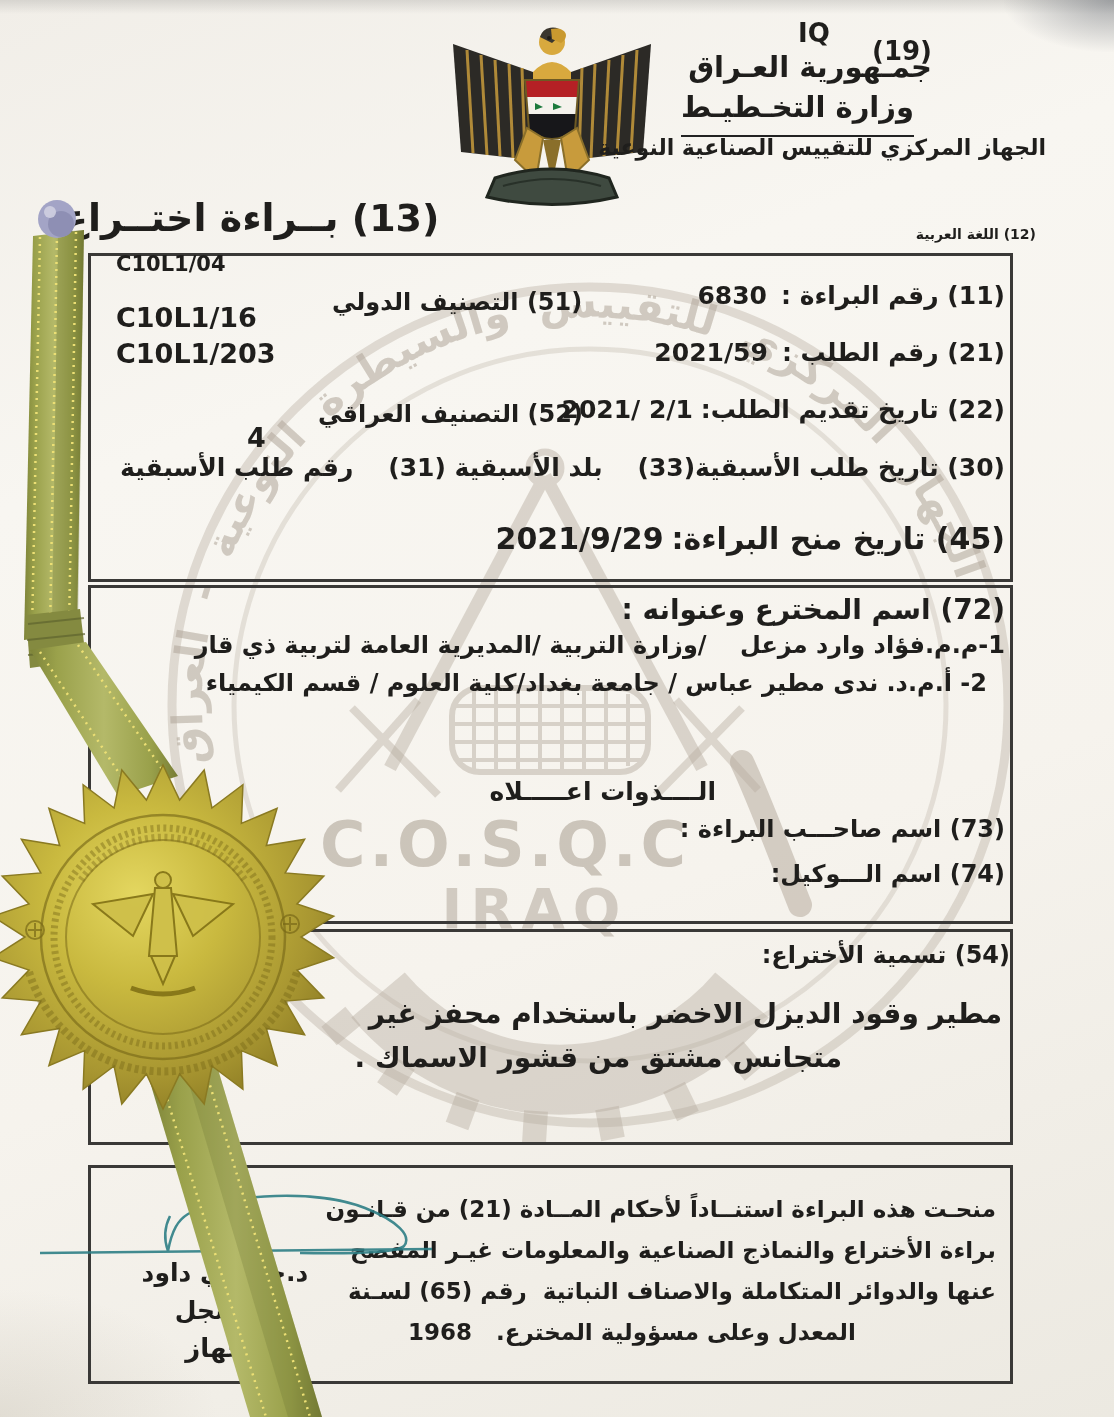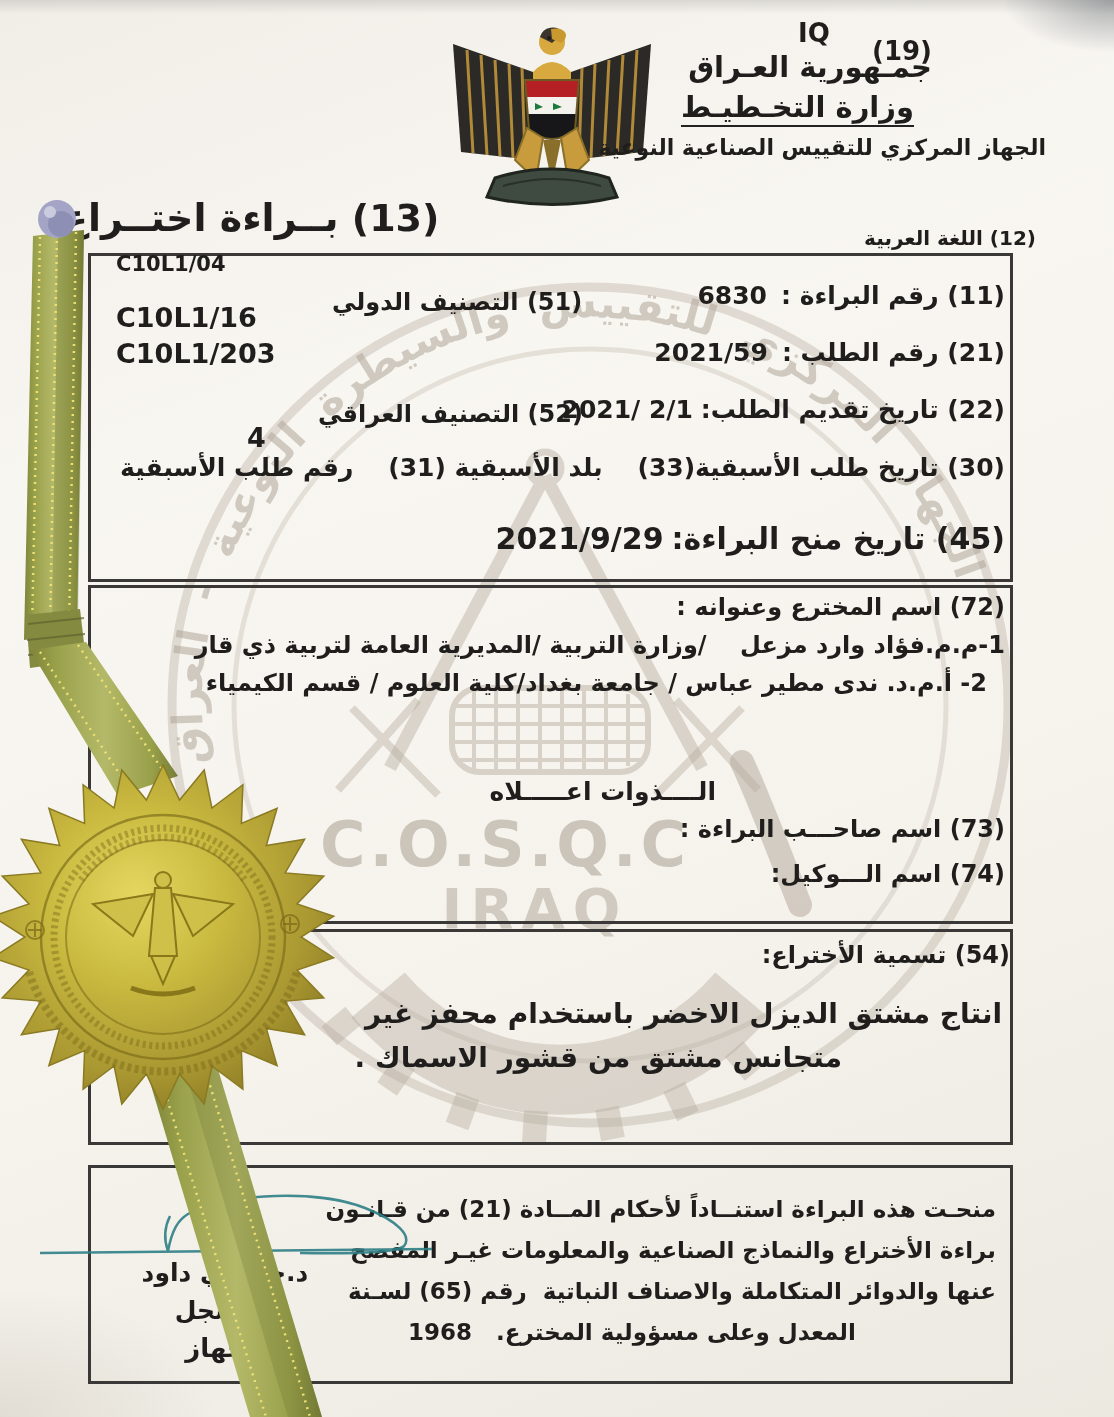--- a/index.html
+++ b/index.html
@@ -114,23 +114,23 @@
     <path d="M 140,118 L 124,128 L 131,170 L 152,150 Z" fill="#c89b3c" stroke="#8a6f2a" stroke-width="2"></path>
     <path d="M 106,130 L 124,130 L 115,174 Z" fill="#8a6f2a"></path>
 
     <path d="M 58,168 Q 115,150 172,168 L 180,187 Q 115,202 50,187 Z" fill="#3f4a40" stroke="#20261f" stroke-width="3"></path>
     <path d="M 66,176 Q 115,162 164,176" fill="none" stroke="#20261f" stroke-width="2" opacity="0.7"></path>
   </svg>
 
   <div class="t" style="left:798px;top:18px;font-size:26px;z-index:2;">IQ</div>
   <div class="t" style="left:872px;top:19px;font-size:26px;z-index:2;margin-top:17px;">(19)</div>
   <div class="t rtl" style="right:182px;top:50px;font-size:29px;z-index:2;">جمـهورية العـراق</div>
-  <div class="t rtl" style="right:200px;top:90px;font-size:29px;z-index:2;border-bottom:2px solid #222;padding-bottom:1px;">وزارة التخـطيـط</div>
+  <div class="t rtl" style="right:200px;top:90px;font-size:29px;z-index:2;border-bottom:2px solid #222;padding-bottom:11px;">وزارة التخـطيـط</div>
   <div class="t rtl" style="right:68px;top:135px;font-size:22px;z-index:2;">الجهاز المركزي للتقييس الصناعية النوعية</div>
-  <div class="t rtl" style="right:78px;top:226px;font-size:20px;z-index:2;">(12) اللغة العربية</div>
+  <div class="t rtl" style="right:78px;top:226px;font-size:14px;z-index:2;">(12) اللغة العربية</div>
   <div class="t rtl" style="left:62px;top:196px;font-size:38px;z-index:2;">(13) بــراءة اختــراع</div>
 
   <div class="bx" style="left:88px;top:253px;width:919px;height:323px;z-index:2;"></div>
   <div class="bx" style="left:88px;top:585px;width:919px;height:333px;z-index:2;"></div>
   <div class="bx" style="left:88px;top:929px;width:919px;height:210px;z-index:2;"></div>
   <div class="bx" style="left:88px;top:1165px;width:919px;height:213px;z-index:2;"></div>
 
   <div class="t rtl" style="right:109px;top:281px;font-size:25px;z-index:3;">
     <span>(11) رقم البراءة :</span><span class="val">6830</span>
   </div>
@@ -144,29 +144,29 @@
   <div class="t rtl" style="right:109px;top:521px;font-size:30px;z-index:3;">
     <span>(45) تاريخ منح البراءة:</span><span class="val" style="margin-right:8px;">2021/9/29</span>
   </div>
   <div class="t rtl" style="left:332px;top:288px;font-size:24px;z-index:3;">(51) التصنيف الدولي</div>
   <div class="t" style="left:116px;top:252px;font-size:21px;z-index:3;">C10L1/04</div>
   <div class="t" style="left:116px;top:302px;font-size:27px;z-index:3;">C10L1/16</div>
   <div class="t" style="left:116px;top:338px;font-size:27px;z-index:3;">C10L1/203</div>
   <div class="t rtl" style="left:318px;top:400px;font-size:24px;z-index:3;">(52) التصنيف العراقي</div>
   <div class="t" style="left:247px;top:422px;font-size:27px;z-index:3;">4</div>
 
-  <div class="t rtl" style="right:109px;top:593px;font-size:24px;z-index:3;text-align:center;">(72) اسم المخترع وعنوانه :</div>
+  <div class="t rtl" style="right:109px;top:593px;font-size:28px;z-index:3;text-align:center;">(72) اسم المخترع وعنوانه :</div>
   <div class="t rtl" style="right:109px;top:631px;font-size:24px;z-index:3;">1-م.م.فؤاد وارد مزعل &nbsp;&nbsp; /وزارة التربية /المديرية العامة لتربية ذي قار</div>
   <div class="t rtl" style="right:127px;top:669px;font-size:24px;z-index:3;">2- أ.م.د. ندى مطير عباس / جامعة بغداد/كلية العلوم / قسم الكيمياء</div>
   <div class="t rtl" style="right:109px;top:791px;font-size:24px;z-index:3;margin-top:24px;">(73) اسم صاحـــب البراءة :</div>
   <div class="t rtl" style="right:398px;top:777px;font-size:25px;z-index:3;">الــــذوات اعـــــلاه</div>
   <div class="t rtl" style="right:109px;top:860px;font-size:24px;z-index:3;">(74) اسم الـــوكيل:</div>
 
   <div class="t rtl" style="right:104px;top:941px;font-size:24px;z-index:3;">(54) تسمية الأختراع:</div>
-  <div class="t rtl" style="right:112px;top:997px;font-size:28px;z-index:3;">انتاج مشتق الديزل الاخضر باستخدام محفز غير</div>
+  <div class="t rtl" style="right:112px;top:997px;font-size:28px;z-index:3;">مطير وقود الديزل الاخضر باستخدام محفز غير</div>
   <div class="t rtl" style="right:272px;top:1041px;font-size:28px;z-index:3;text-align:center;">متجانس مشتق من قشور الاسماك .</div>
 
   <div class="t rtl" style="right:118px;top:1196px;font-size:23px;z-index:3;">منحـت هذه البراءة استنــاداً لأحكام المــادة (21) من قـانـون</div>
   <div class="t rtl" style="right:118px;top:1237px;font-size:23px;z-index:3;">براءة الأختراع والنماذج الصناعية والمعلومات غيـر المفصح</div>
   <div class="t rtl" style="right:118px;top:1278px;font-size:23px;z-index:3;">عنها والدوائر المتكاملة والاصناف النباتية &nbsp;رقم (65) لسـنة</div>
   <div class="t" style="left:408px;top:1319px;font-size:23px;z-index:3;direction:ltr;">
     <span style="margin-right:24px;">1968</span><span class="rtl">المعدل وعلى مسؤولية المخترع.</span>
   </div>
 
   <div class="t rtl" style="left:100px;top:1258px;width:250px;text-align:center;font-size:25px;z-index:3;">د.حـــــي داود</div>

